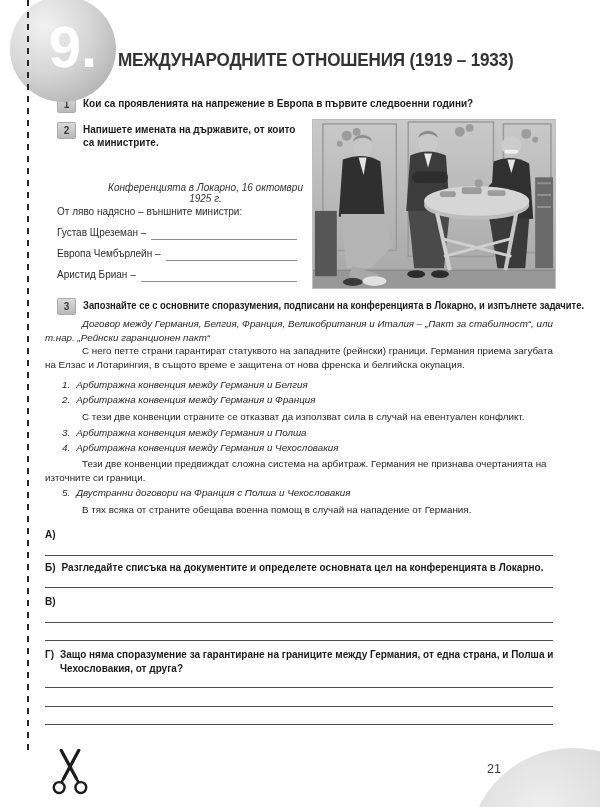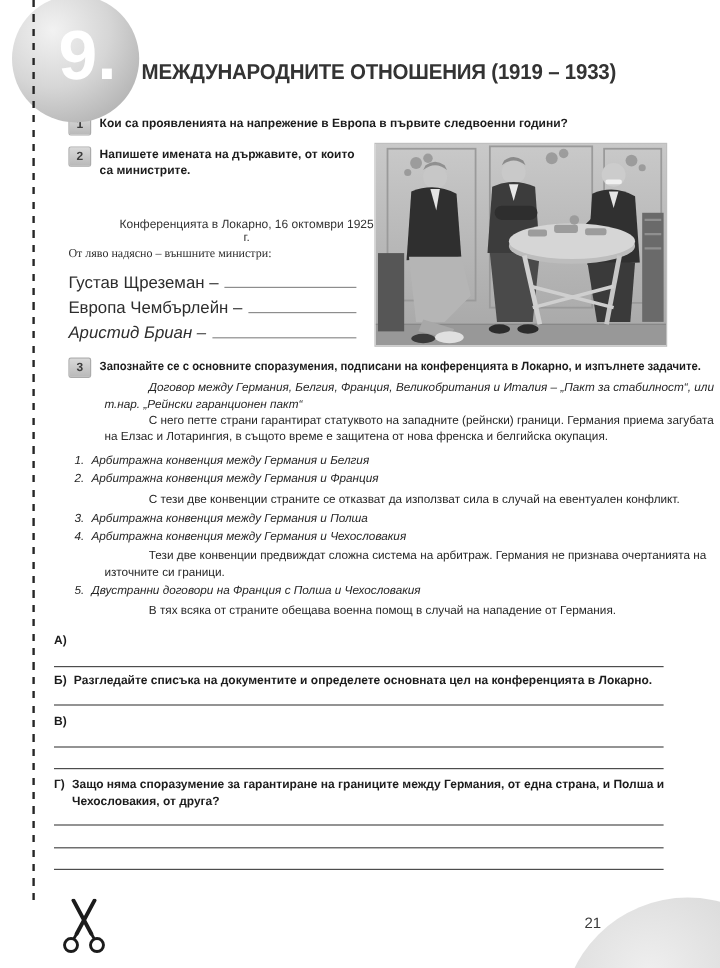--- a/index.html
+++ b/index.html
@@ -35,28 +35,28 @@
     position:absolute;width:17px;height:15px;border-radius:2px;
     background:linear-gradient(180deg,#d9d9d9,#b9b9b9);
     border:1px solid #ababab;color:#3c3c3c;
     font-size:10px;font-weight:bold;display:flex;align-items:center;justify-content:center;
   }
   .task-text{position:absolute;font-size:10px;font-weight:bold;color:#1c1c1c;line-height:13px;}
   .nowrap{white-space:nowrap;transform:scaleX(0.94);transform-origin:left center;}
   
   .photo{position:absolute;left:312px;top:119px;width:244px;height:170px;border:1px solid #bfbfbf;box-sizing:border-box;}
   .caption{position:absolute;left:98px;top:182px;width:215px;text-align:center;
-    font-size:10px;color:#333;}
-  
-  .ministers-intro{position:absolute;left:57px;top:206px;font-size:10px;color:#2d2d2d;font-family:Liberation Serif, serif;}
-  .m-row{position:absolute;left:57px;width:240px;display:flex;font-size:14px;color:#2d2d2d;}
+    font-style:italic;font-size:10px;color:#333;}
+  
+  .ministers-intro{position:absolute;left:57px;top:206px;font-size:10px;color:#2d2d2d;}
+  .m-row{position:absolute;left:57px;width:240px;display:flex;font-size:10px;color:#2d2d2d;}
   .m-row .fill{flex:1;border-bottom:1px solid #8d8d8d;margin-left:5px;height:12px;}
   
   .para{position:absolute;left:45px;width:512px;font-size:9.8px;line-height:13.6px;color:#262626;}
-  .indent{text-indent:37px;margin-left:42px;}
+  .indent{text-indent:37px;}
   .it{font-style:italic;}
   .doc-item{position:absolute;left:62px;font-size:9.8px;font-style:italic;color:#262626;white-space:nowrap;}
   .doc-item .num{margin-right:6px;}
   
   .sq{position:absolute;left:45px;width:512px;display:flex;gap:6px;
       font-size:10px;font-weight:bold;color:#1c1c1c;line-height:13.5px;}
   .sq .lbl{flex:none;}
   .answer-line{position:absolute;left:45px;width:508px;height:1px;background:#4d4d4d;}
   
   .page-ball{
@@ -167,21 +167,21 @@
 
 <div class="ministers-intro">От ляво надясно – външните министри:</div>
 <div class="m-row" style="top:227px;">
   <span>Густав Щреземан –</span>
   <span class="fill"></span>
 </div>
 <div class="m-row" style="top:248px;">
   <span>Европа Чембърлейн –</span>
   <span class="fill"></span>
 </div>
-<div class="m-row" style="top:269px;font-style:italic;">
+<div class="m-row" style="top:269px;">
   <span>Аристид Бриан –</span>
   <span class="fill"></span>
 </div>
 
 <div class="badge" style="left:57px;top:298px;">
     <span>3</span>
   </div>
 <div class="task-text nowrap" style="left:83px;top:299px;">Запознайте се с основните споразумения, подписани на конференцията в Локарно, и изпълнете задачите.</div>
 
 <div class="para it indent" style="top:317px;">Договор между Германия, Белгия, Франция, Великобритания и Италия – „Пакт за стабилност“, или т.нар. „Рейнски гаранционен пакт“</div>

